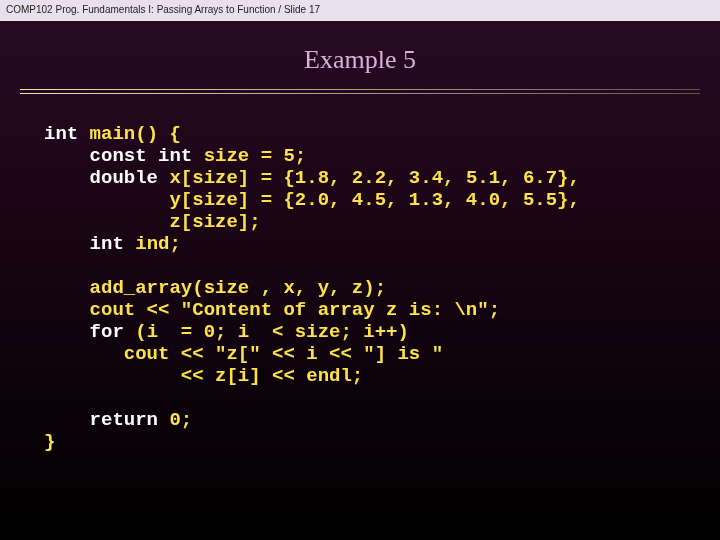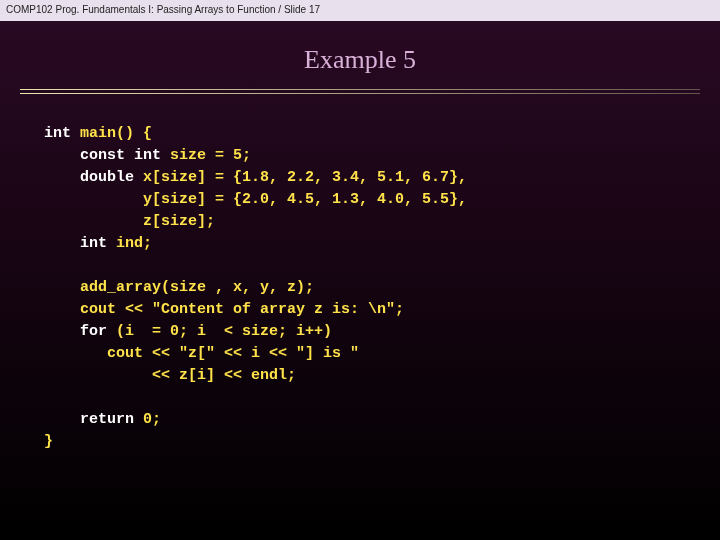--- a/index.html
+++ b/index.html
@@ -44,21 +44,21 @@
     position: absolute;
     left: 0; right: 0;
     height: 1px;
     background: linear-gradient(90deg, rgba(255,255,190,0.9) 0%, rgba(255,255,190,0.3) 100%);
   }
   .double-rule .line.top { top: 0; }
   .double-rule .line.bot { top: 4px; }
   .code-area {
     padding: 28px 0 0 44px;
     font-family: "Courier New", Courier, monospace;
-    font-size: 15px;
+    font-size: 19px;
     line-height: 22px;
     font-weight: bold;
     color: #ffe24a;
     white-space: pre;
   }
   .kw { color: #ffffff; }
 </style>
 </head>
 <body>
 

